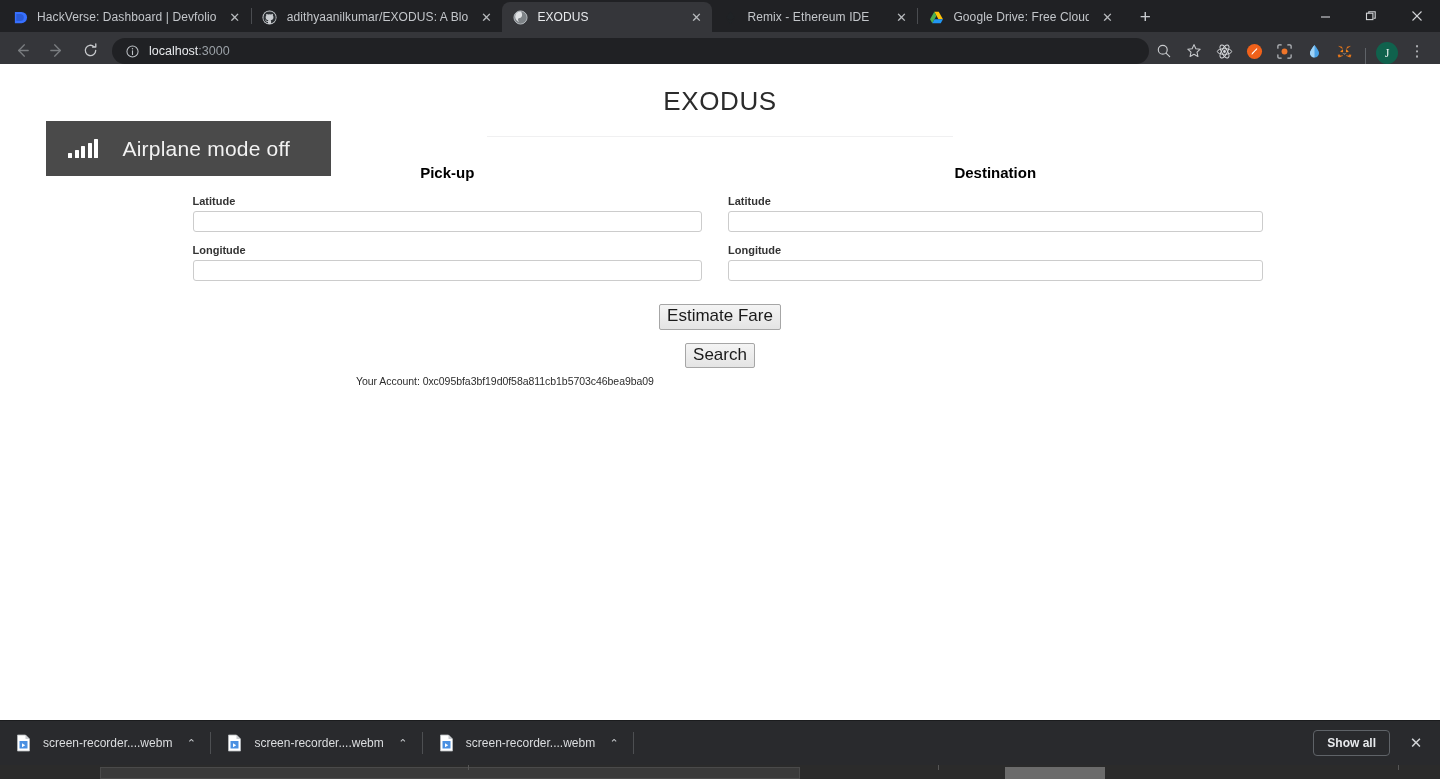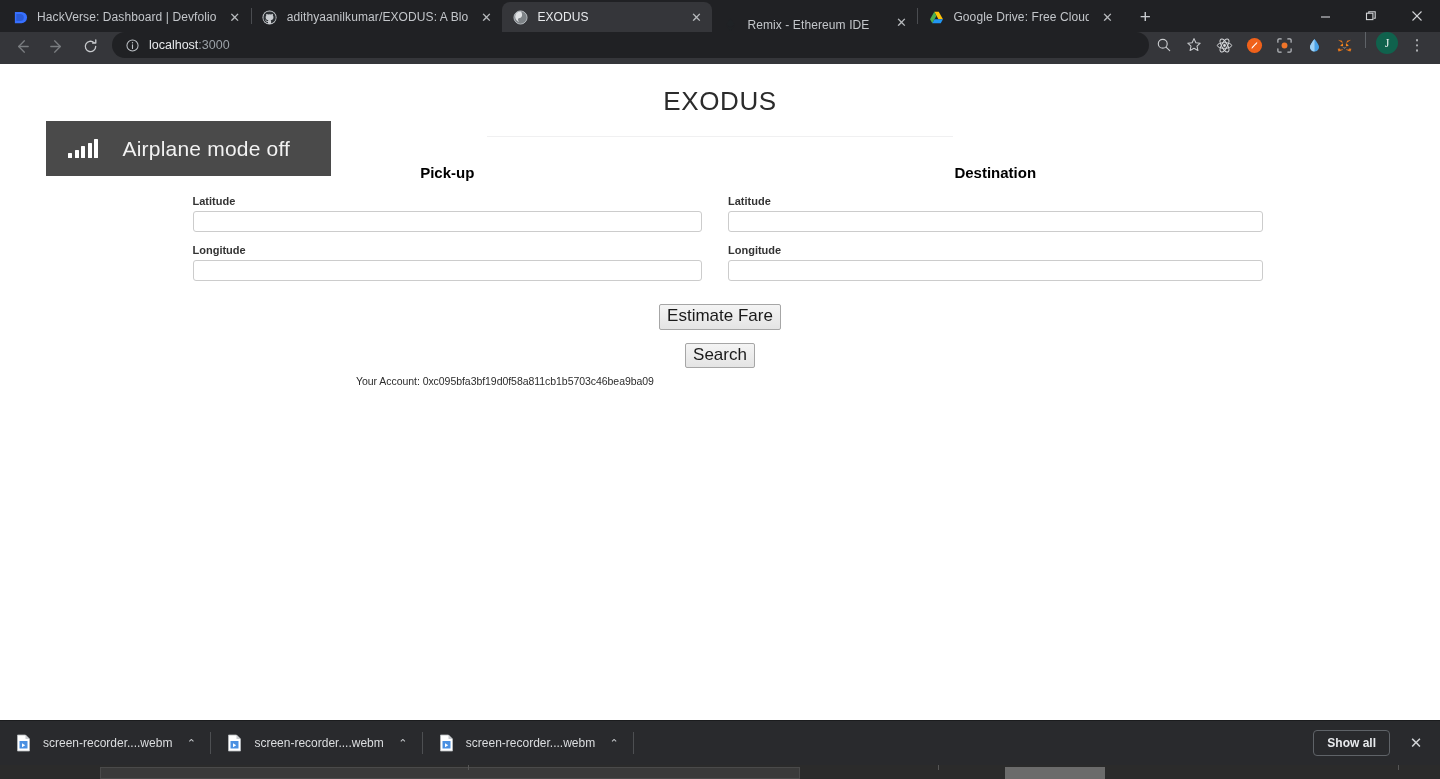--- a/index.html
+++ b/index.html
@@ -41,21 +41,21 @@
   .newtab {
     width: 28px; height: 28px; margin-left: 8px; margin-bottom: 1px;
     display: flex; align-items: center; justify-content: center;
     color: #c9ccd0; font-size: 19px; border-radius: 50%; flex: 0 0 28px;
   }
   .wincontrols { margin-left: auto; display: flex; align-items: flex-start; height: 32px; }
   .wbtn { width: 46px; height: 32px; display: flex; align-items: center; justify-content: center; color: #d2d4d7; }
 
   
   .toolbar {
-    height: 32px; background: #35363a; display: flex; align-items: flex-start;
+    height: 32px; background: #35363a; display: flex; align-items: flex-end;
     padding: 0 8px; flex: 0 0 32px;
   }
   .navbtn {
     width: 28px; height: 28px; display: flex; align-items: center; justify-content: center;
     color: #c8cacd; margin-right: 6px; border-radius: 50%; flex: 0 0 28px;
   }
   .navbtn.disabled { color: #7a7d80; }
   .omnibox {
     flex: 1 1 auto; height: 26px; background: #202124; border-radius: 13px;
     display: flex; align-items: center; padding: 0 12px; margin: 0 6px 0 2px;
@@ -190,21 +190,21 @@
         <svg width="15" height="15" viewBox="0 0 16 16">
             <circle cx="8" cy="8" r="7" fill="#7e8387"></circle>
             <path d="M8 1.2c2 1.6 2.2 4.6 1 6.2-1 1.3-3 .8-3.6 2.2-.5 1.2.6 2.2 1.2 3.1-2.4-.5-4.3-2.8-4.3-5.5A6 6 0 0 1 8 1.2z" fill="#dfe1e3"></path>
             <circle cx="8" cy="8" r="7" fill="none" stroke="#b9bdc1" stroke-width="1"></circle>
           </svg>
       </span>
       <span class="tlabel">EXODUS</span>
       <span class="tclose">✕</span>
     </div>
 
-    <div class="tab" style="width:205px;align-items:flex-end;">
+    <div class="tab" style="width:205px;">
       <span class="fav">
         <svg width="15" height="15" viewBox="0 0 16 16">
             <path d="M8 1.5 L12.5 8 L8 10.6 L3.5 8 Z" fill="#1f2225"></path>
             <path d="M8 11.6 L12.5 9 L8 15 L3.5 9 Z" fill="#1f2225"></path>
           </svg>
       </span>
       <span class="tlabel">Remix - Ethereum IDE</span>
       <span class="tclose">✕</span>
     </div>
     <div class="tabsep"></div>

